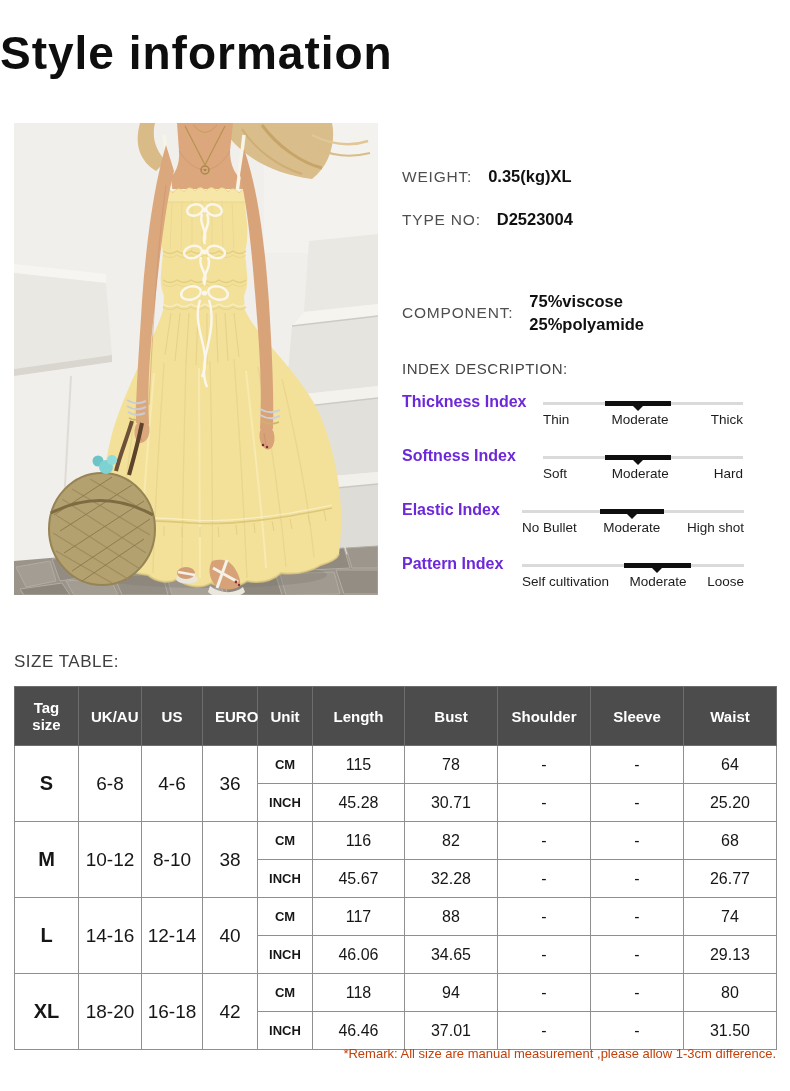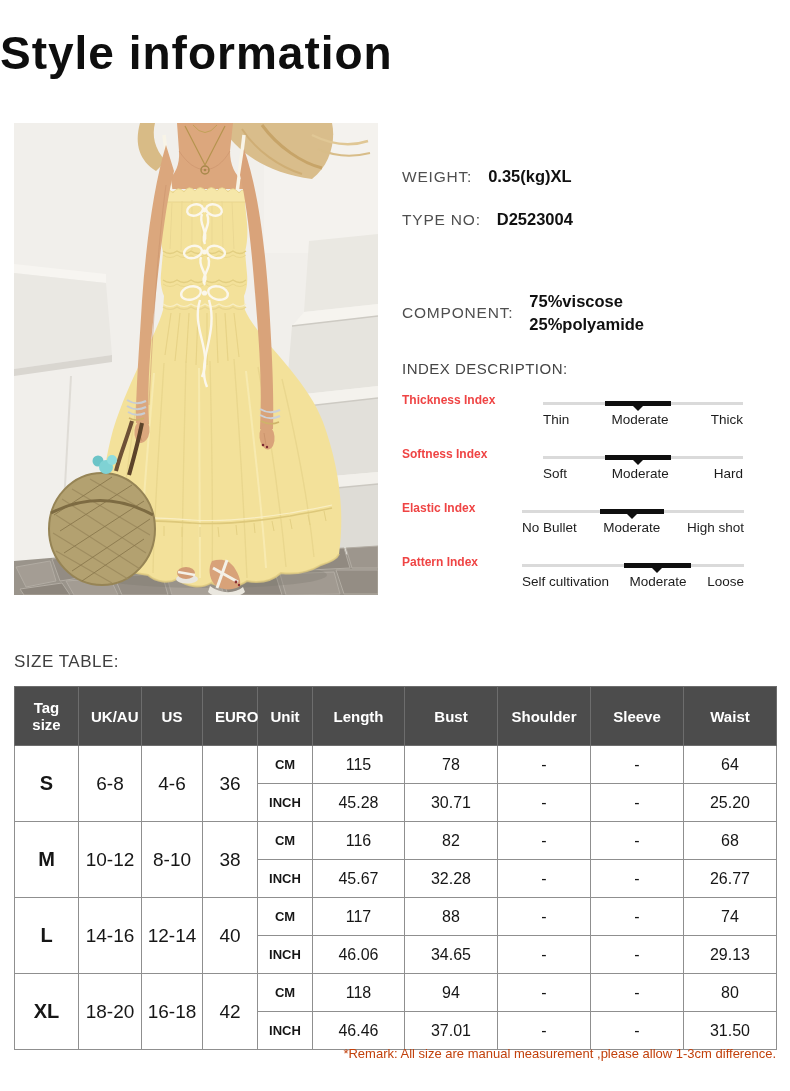--- a/index.html
+++ b/index.html
@@ -13,21 +13,21 @@
   .photo{position:absolute;left:14px;top:123px;width:364px;height:472px}
 
   .details{position:absolute;left:402px;top:123px;width:378px;height:472px}
   .spec{position:absolute;left:0;display:flex;align-items:center}
   .spec .lbl{font-size:15.5px;color:#4f4f4f;letter-spacing:0.8px;white-space:nowrap}
   .spec .valblock{margin-left:16px}
   .spec .val{display:block;font-size:16.5px;font-weight:bold;color:#101010;line-height:23px}
 
   .idx-heading{position:absolute;left:0;top:237px;font-size:15px;color:#454545;letter-spacing:0.5px}
   .idx{position:absolute;left:0;width:378px;height:46px}
-  .idx .nm{position:absolute;left:0;top:0;font-size:12px;font-weight:bold;color:#ef4444}
+  .idx .nm{position:absolute;left:0;top:0;font-size:16px;font-weight:bold;color:#6d28d9}
   .slider{position:absolute;top:0;height:40px}
   .slider.sa{left:141px;width:200px}
   .slider.sb{left:120px;width:222px}
   .track{position:absolute;left:0;right:0;top:9px;height:3px;background:#dadada}
   .seg{position:absolute;top:-1px;height:5px;background:#0f0f0f}
   .seg.pa{left:31%;width:33%}
   .seg.pb{left:35%;width:29%}
   .seg.pc{left:46%;width:30%}
   .seg::after{content:"";position:absolute;left:50%;top:5px;transform:translateX(-50%);
               width:0;height:0;border-left:5px solid transparent;border-right:5px solid transparent;

